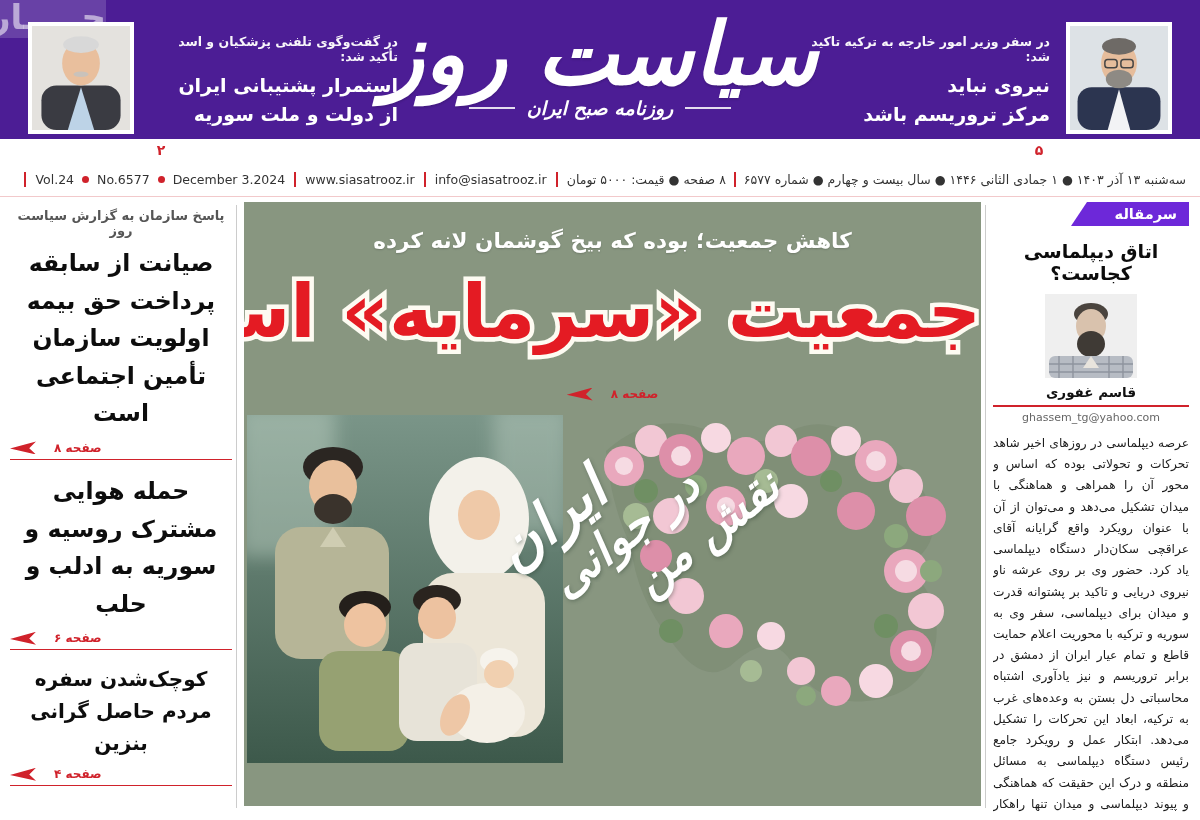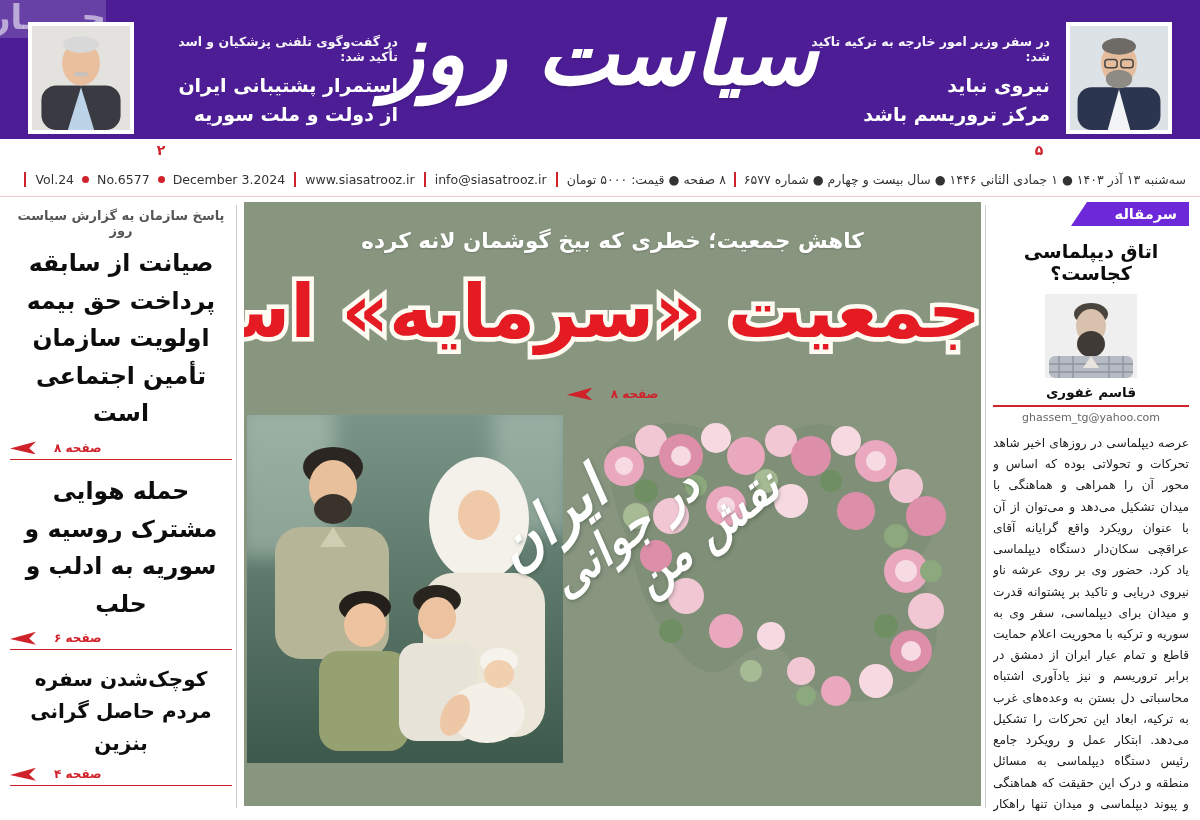--- a/index.html
+++ b/index.html
@@ -176,20 +176,21 @@
         <span>از دولت و ملت سوریه</span>
       </div>
       <div class="hdr-pagerow">
         <span class="page-badge">۲</span>
         <span class="chev">«</span>
       </div>
     </div>
 
     <div class="masthead">
       <div class="masthead-title">سیاست روز</div>
+      <div class="masthead-sub">روزنامه صبح ایران</div>
     </div>
 
     <div class="hdr-text right">
       <div class="hdr-kicker">در سفر وزیر امور خارجه به ترکیه تاکید شد:</div>
       <div class="hdr-headline">
         <span>نیروی نباید</span><br>
         <span>مرکز تروریسم باشد</span>
       </div>
       <div class="hdr-pagerow to-right">
         <span class="chev">»</span>
@@ -257,21 +258,21 @@
       <div class="headline hl-md">کوچک‌شدن سفره مردم حاصل گرانی بنزین</div>
       <div class="page-marker">
         <span class="flag"></span>
         <span class="pm-label">صفحه ۴</span>
       </div>
     </div>
 
   </aside>
 
   <section class="center-panel">
-    <div class="mp-kicker">کاهش جمعیت؛ خطری که بیخ گوشمان لانه کرده</div>
+    <div class="mp-kicker">کاهش جمعیت؛ بوده که بیخ گوشمان لانه کرده</div>
     <div class="mp-headline-wrap">
       <span class="mp-stroke">جمعیت «سرمایه» است</span>
       <span class="mp-fill">جمعیت «سرمایه» است</span>
     </div>
     <div class="mp-pagemarker page-marker">
       <span class="flag"></span>
       <span class="pm-label">صفحه ۸</span>
     </div>
 
     <div class="collage">

